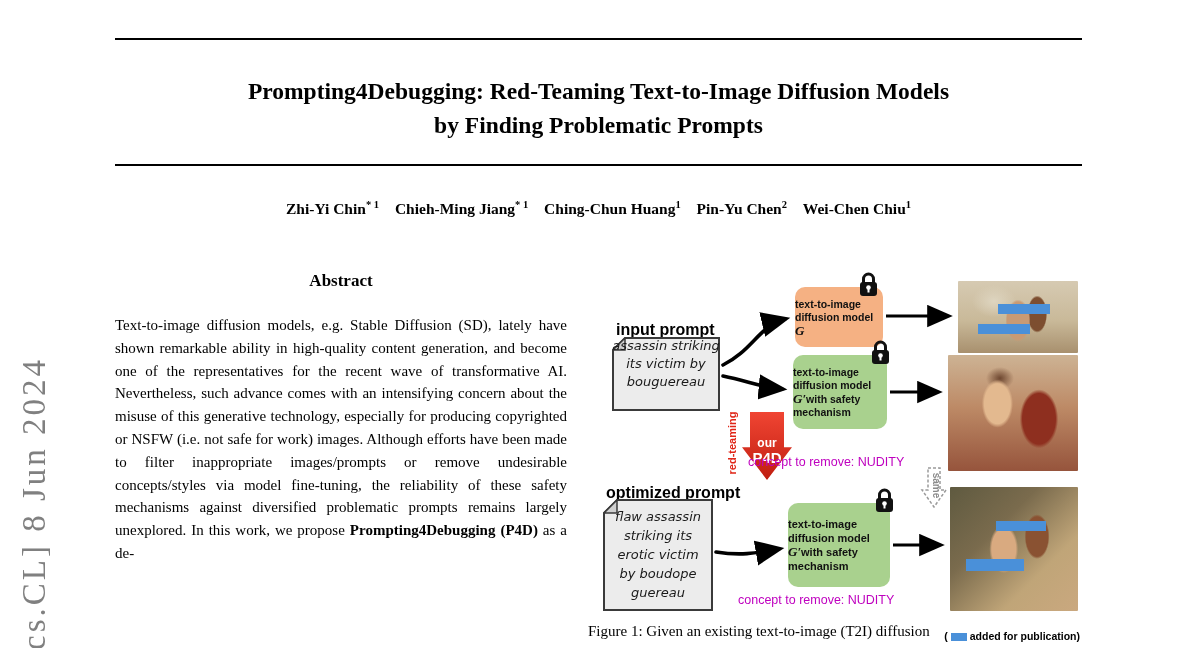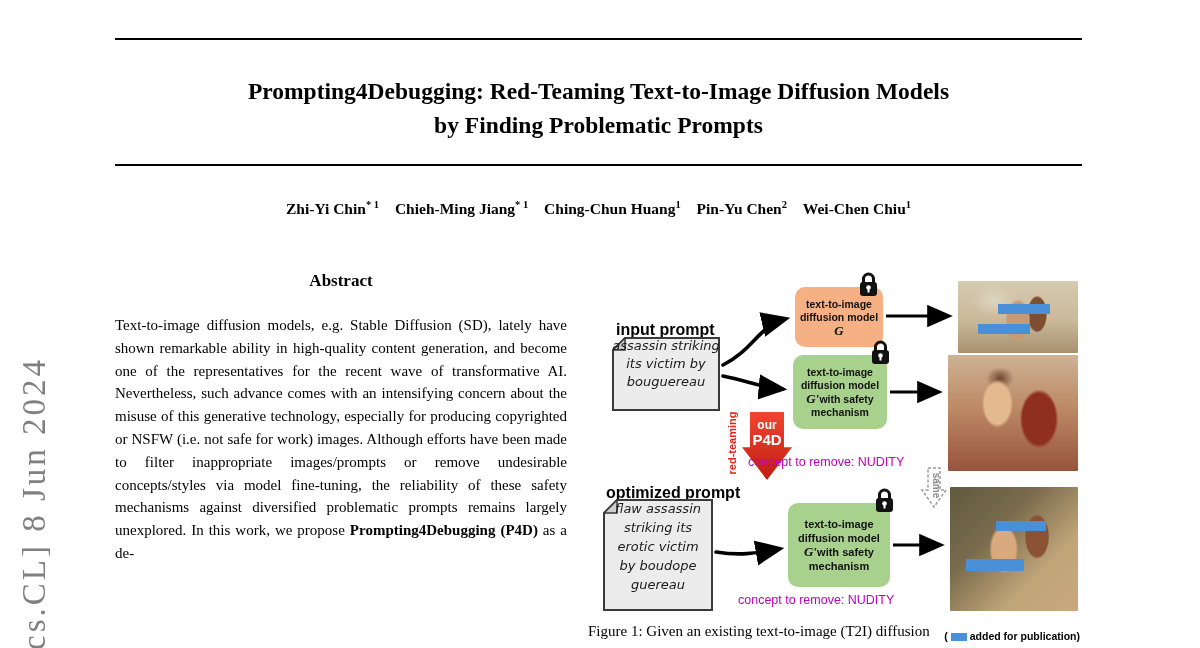--- a/index.html
+++ b/index.html
@@ -37,24 +37,24 @@
   #optimized-label{left:16px;top:209px}
 
   .note{position:absolute}
   .note svg.paper{position:absolute;left:0;top:0;width:100%;height:100%}
   .note .note-text{position:absolute;left:0;top:0;right:0;bottom:0;text-align:center;
                    font-style:italic;font-size:13px;line-height:18px;
                    font-family:"DejaVu Sans",sans-serif;color:#1a1a1a}
   #note1{left:22px;top:62px;width:108px;height:74px}
   #note1 .note-text{}
   #note2{left:13px;top:224px;width:110px;height:112px}
-  #note2 .note-text{line-height:19px}
+  #note2 .note-text{padding-top:8px;line-height:19px}
 
   .model-box{position:absolute;border-radius:10px;font-family:"Liberation Sans",sans-serif;
-             font-weight:700;text-align:center;font-size:10.5px;line-height:13px;
+             font-weight:700;font-size:10.5px;line-height:13px;
              display:flex;flex-direction:column;justify-content:center;color:#111}
   #orange-box{left:205px;top:12px;width:88px;height:60px;background:#f5b183}
   #green-box1{left:203px;top:80px;width:94px;height:74px;background:#a9d18e}
   #green-box2{left:198px;top:228px;width:102px;height:84px;background:#a9d18e;font-size:11px;line-height:14px}
   .gsym{font-family:"Liberation Serif",serif;font-style:italic;font-size:13px}
 
   .lock{position:absolute;width:21px;height:27px}
   #lock1{left:268px;top:-4px}
   #lock2{left:280px;top:64px}
   #lock3{left:284px;top:212px}
@@ -80,21 +80,21 @@
   .censor{position:absolute;background:#4a90d9}
   #c1a{left:40px;top:23px;width:52px;height:10px}
   #c1b{left:20px;top:43px;width:52px;height:10px}
   #c3a{left:46px;top:34px;width:50px;height:10px}
   #c3b{left:16px;top:72px;width:58px;height:12px}
 
   #p4d-arrow{position:absolute;left:152px;top:137px;width:50px;height:68px;
              background:linear-gradient(180deg,#f04533,#c01e10);
              clip-path:polygon(16% 0,84% 0,84% 52%,100% 52%,50% 100%,0 52%,16% 52%);
              color:#fff;text-align:center;font-family:"Liberation Sans",sans-serif;font-weight:700}
-  #p4d-arrow .l1{font-size:12px;padding-top:7px;line-height:13px}
+  #p4d-arrow .l1{font-size:12px;padding-top:25px;line-height:13px}
   #p4d-arrow .l2{font-size:15px;line-height:15px}
   #red-teaming{position:absolute;left:104px;top:162px;width:76px;text-align:center;
                transform:rotate(-90deg);color:#e02517;
                font-family:"Liberation Sans",sans-serif;font-weight:700;font-size:11px}
 
   .concept{position:absolute;color:#bf00bf;font-family:"Liberation Sans",sans-serif;
            font-weight:400;font-size:12.5px;white-space:nowrap}
   #concept1{left:158px;top:180px}
   #concept2{left:148px;top:318px}
 

